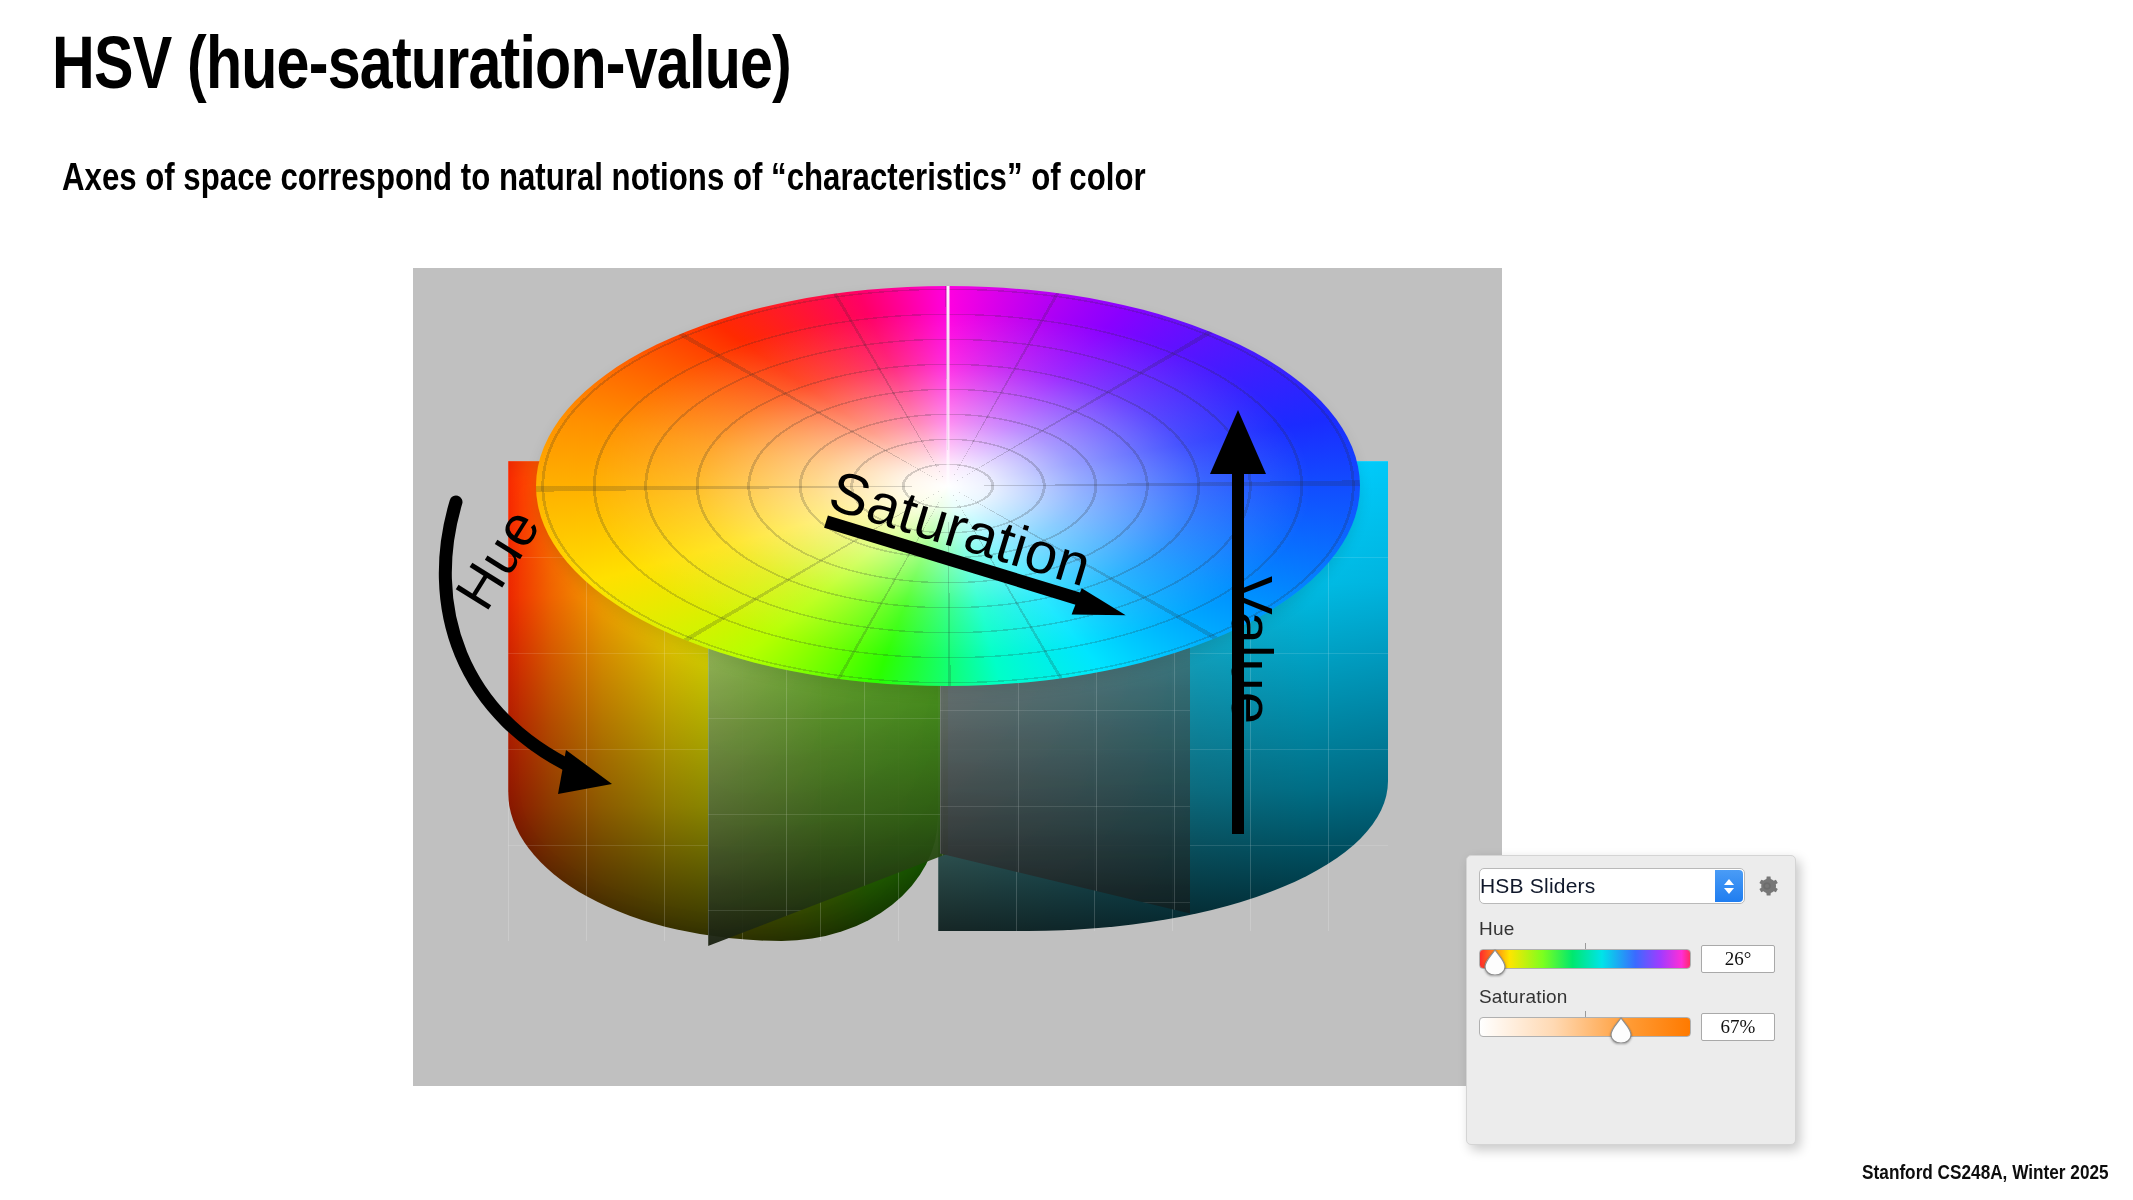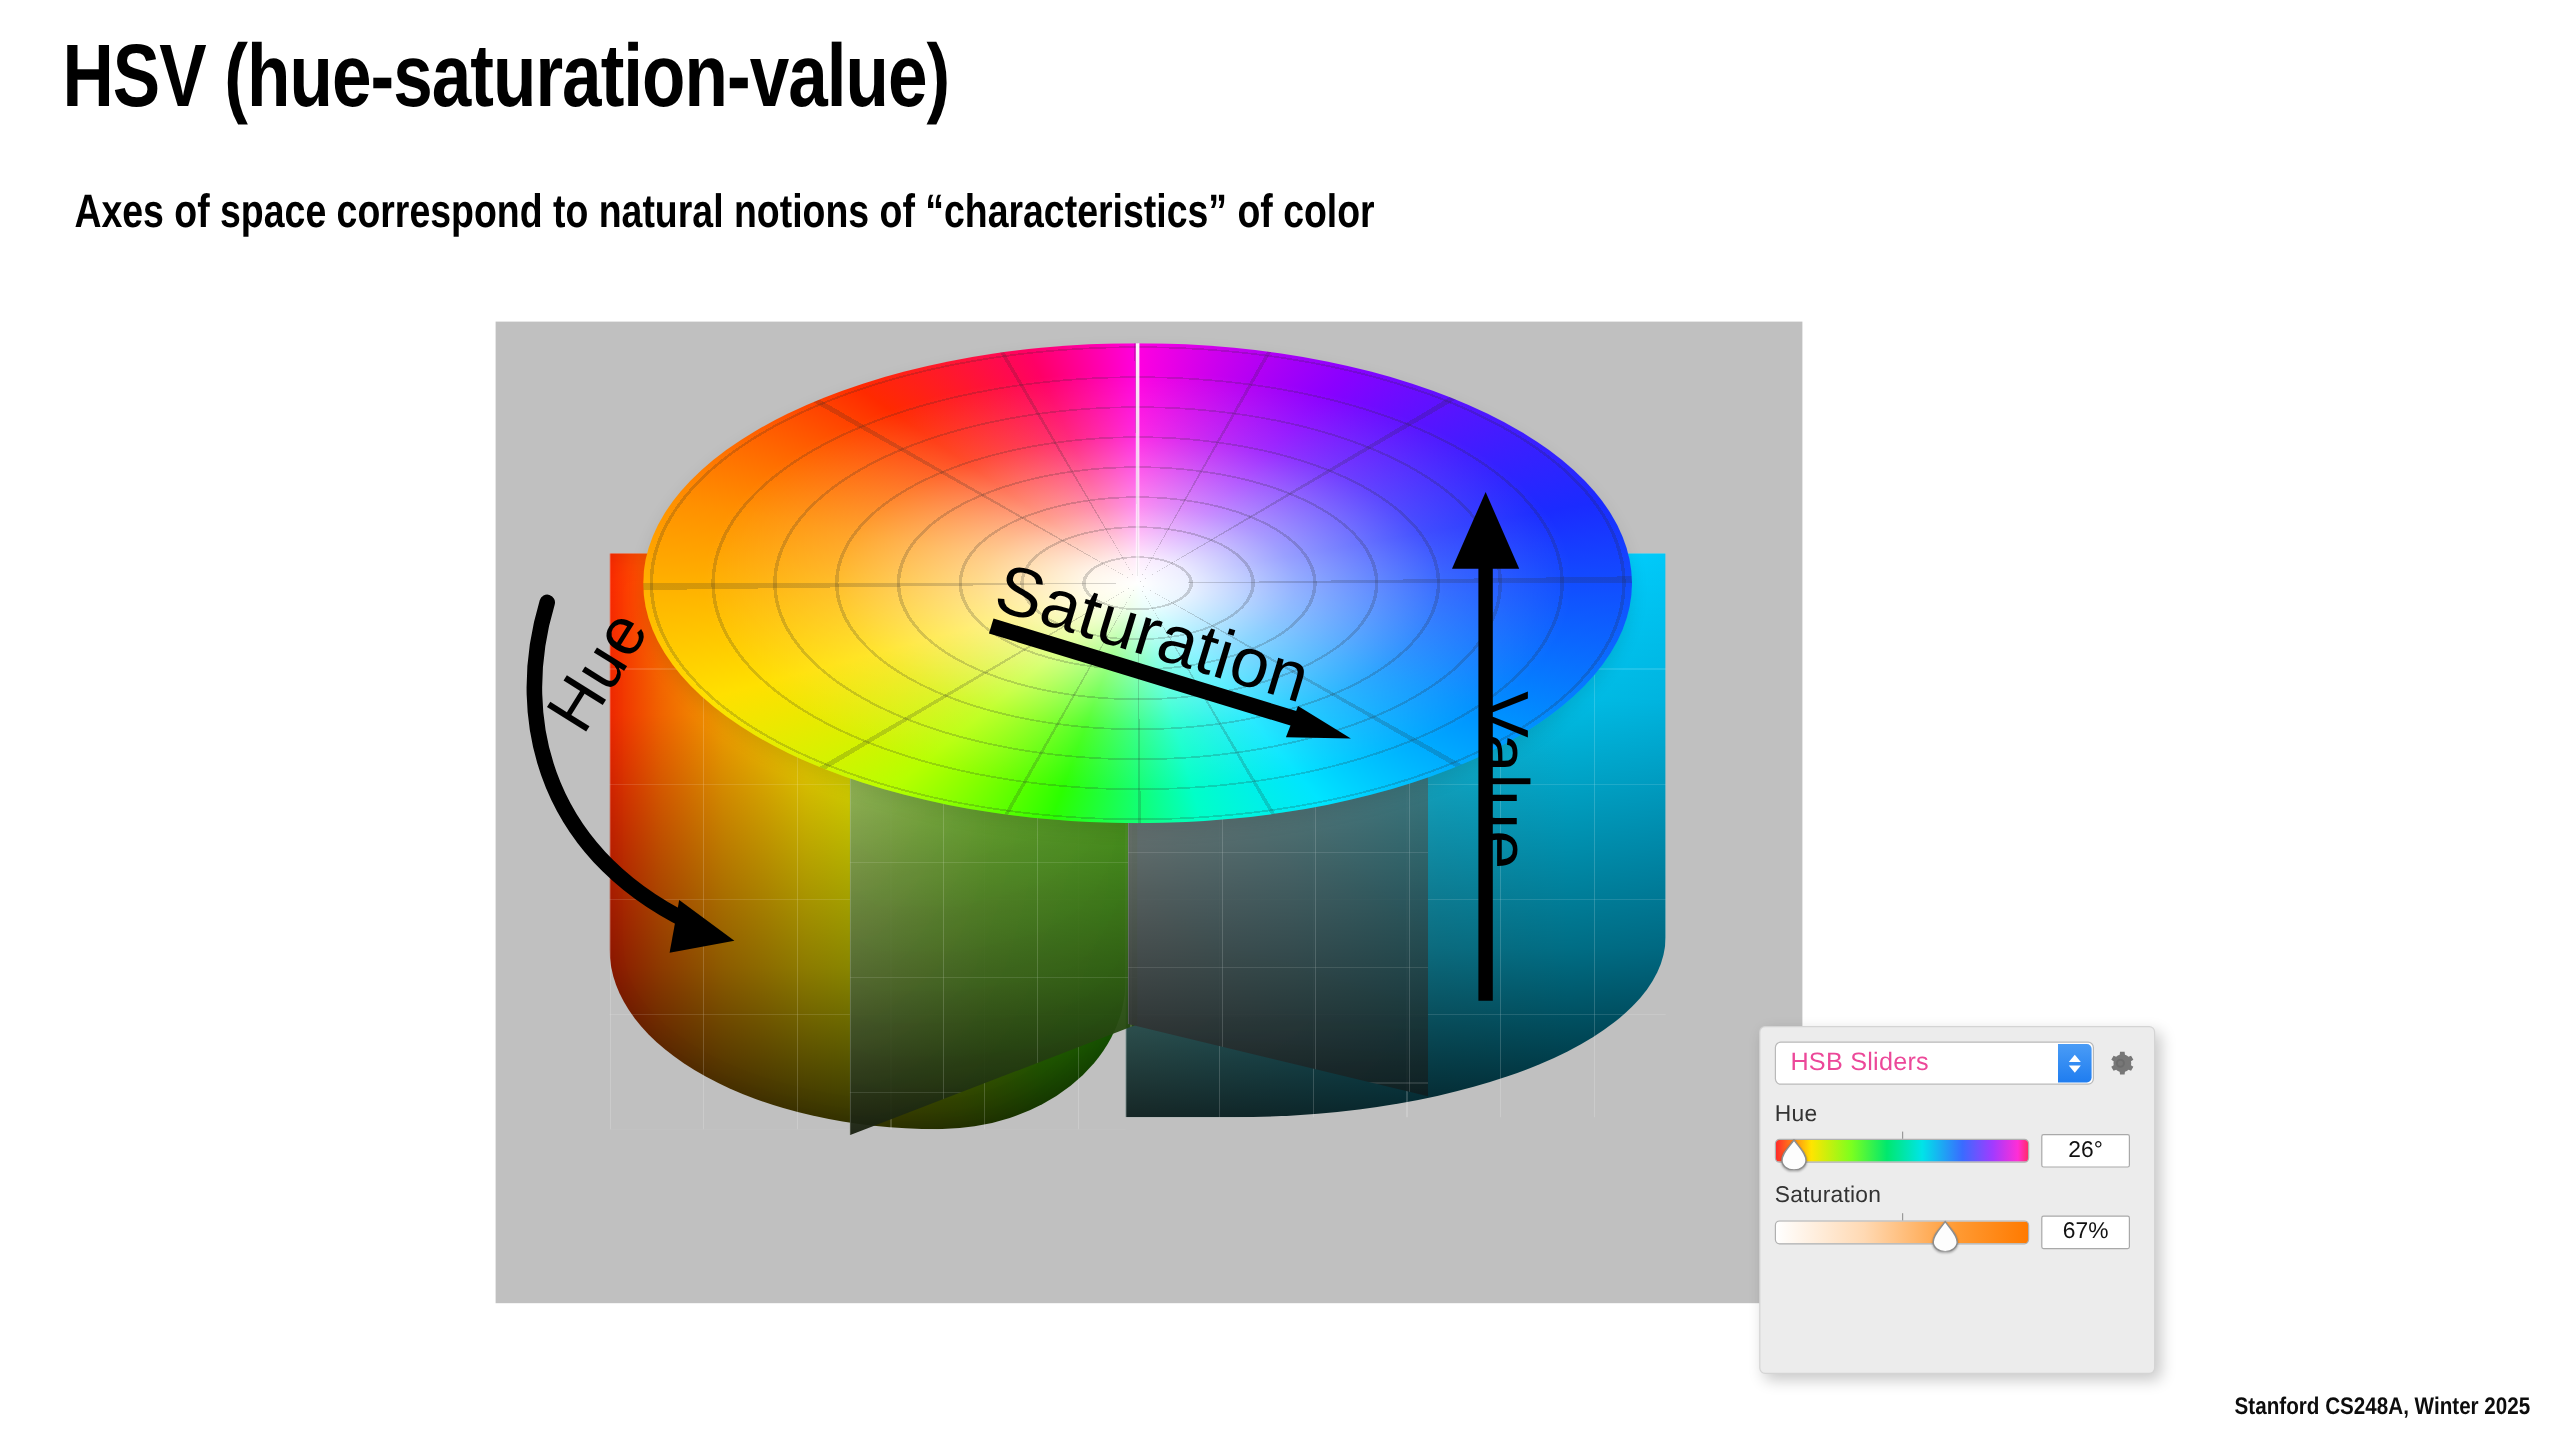--- a/index.html
+++ b/index.html
@@ -222,22 +222,22 @@
   .combo{
     position:relative;
     width:264px; height:34px;
     background:#fff;
     border:1px solid #b9b9b9;
     border-radius:5px;
     box-shadow:0 1px 0 rgba(255,255,255,.9) inset;
     display:flex; align-items:center;
   }
   .combo-label{
-    font-size:21px; color:#ec4899;
-    padding-left:12px; letter-spacing:.2px;
+    font-size:21px; color:#0f172a;
+    letter-spacing:.2px;
   }
   .stepper{
     position:absolute; right:1px; top:1px;
     width:28px; height:32px;
     background:linear-gradient(#4a9cf6,#1f7df0);
     border-radius:0 4px 4px 0;
     display:flex; flex-direction:column;
     align-items:center; justify-content:center; gap:3px;
   }
   .chev{width:0;height:0;border-left:5px solid transparent;border-right:5px solid transparent;}
@@ -278,21 +278,21 @@
     filter:drop-shadow(0 1px 1px rgba(0,0,0,.35));
   }
   .thumb svg{display:block;}
 
   .valbox{
     width:72px; height:26px;
     background:#fff;
     border:1px solid #a9a9a9;
     border-radius:2px;
     display:flex; align-items:center; justify-content:center;
-    font-size:19px; color:#111;
+    font-size:19px; color:#111;font-family:Liberation Serif, serif;
   }
 </style>
 </head>
 <body>
 
 <div class="slide-title">HSV (hue-saturation-value)</div>
 
 <div class="slide-subtitle">Axes of space correspond to natural notions of “characteristics” of color</div>
 
 <div class="figure">

